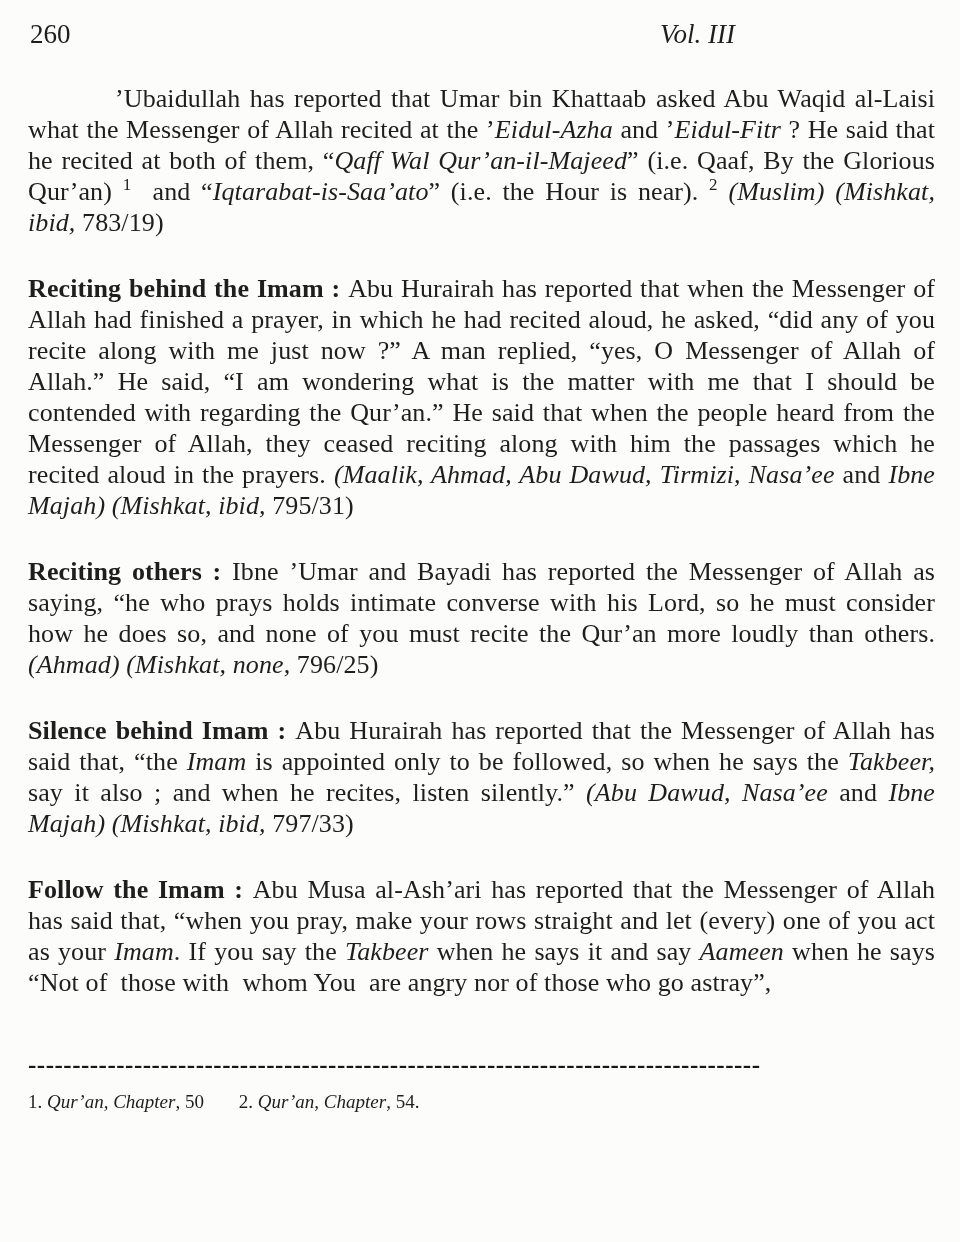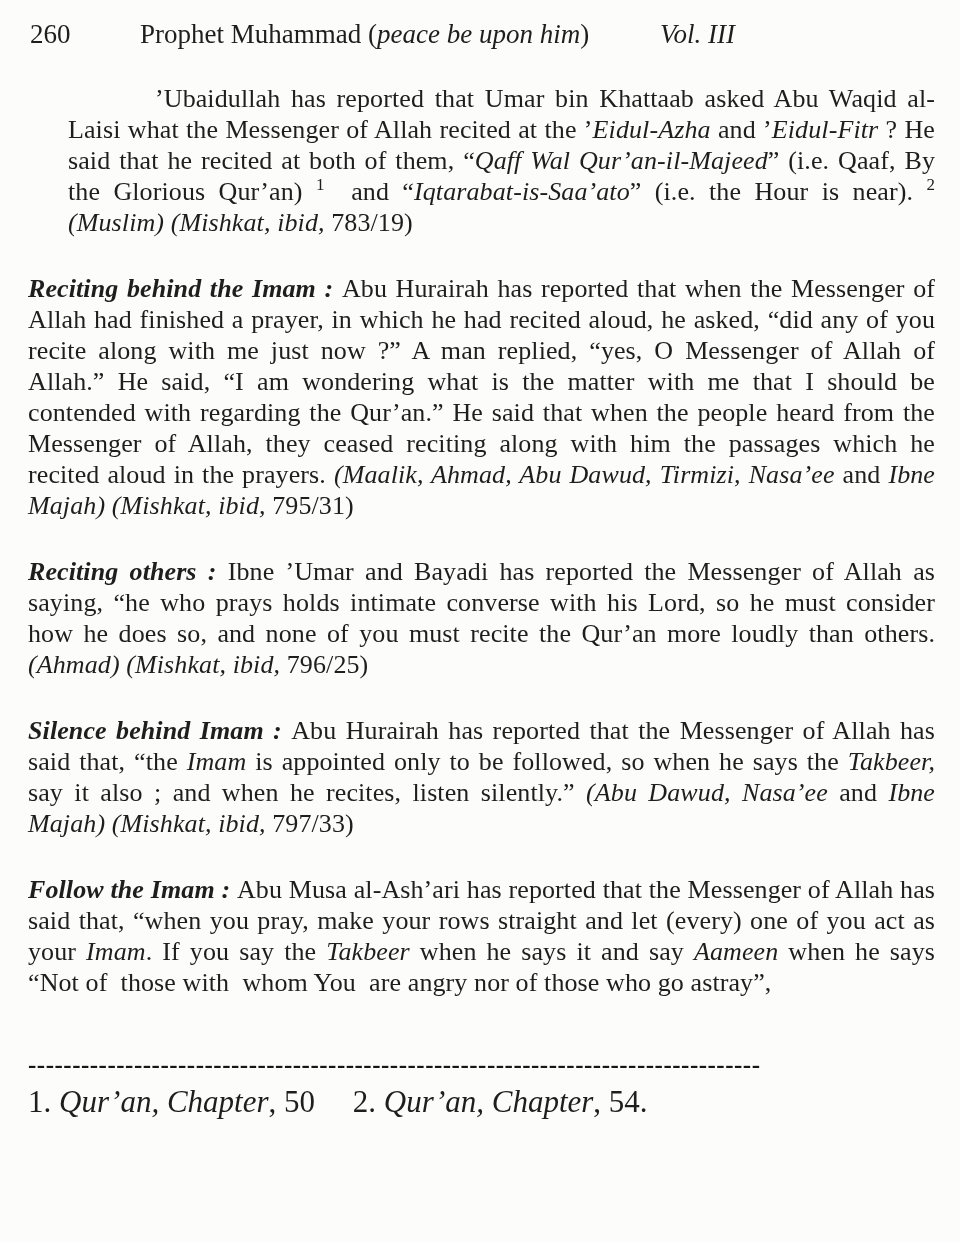--- a/index.html
+++ b/index.html
@@ -36,23 +36,23 @@
     left: 28px;
     width: 907px;
   }
   .para {
     margin: 0 0 35px 0;
     font-size: 26px;
     line-height: 31px;
     text-align: justify;
     letter-spacing: 0.1px;
   }
-  .para.indent { text-indent: 87px; margin-left: 40px; }
+  .para.indent { text-indent: 87px; }
 
-  .b { font-weight: bold; font-style: italic; }
+  .b { font-weight: bold; }
   .i { font-style: italic; }
   sup {
     font-size: 17px;
     line-height: 0;
     vertical-align: super;
   }
 
   .footnotes {
     position: absolute;
     left: 28px;
@@ -65,41 +65,40 @@
     overflow: hidden;
     white-space: nowrap;
     font-size: 25px;
     line-height: 18px;
     font-weight: bold;
     letter-spacing: 0.5px;
     color: #161616;
   }
   .fnline {
     margin-top: 12px;
-    font-size: 31px;
+    font-size: 19px;
     line-height: 28px;
   }
   .fn { display: inline-block; }
   .fn + .fn { margin-left: 30px; }
 </style>
 </head>
 <body>
 
 <div class="page">
 
   <header class="header">
     <span class="pagenum">260</span>
-    <span class="title"><span>Prophet Muhammad (</span><span class="i">peace be upon him</span><span>)</span></span>
     <span class="volume">Vol. III</span>
   </header>
 
   <main class="body">
     <p class="para indent"><span>’Ubaidullah has reported that Umar bin Khattaab asked Abu Waqid al-Laisi what the Messenger of Allah recited at the ’</span><span class="i">Eidul-Azha</span><span> and ’</span><span class="i">Eidul-Fitr</span><span> ? He said that he recited at both of them, “</span><span class="i">Qaff Wal Qur’an-il-Majeed</span><span>” (i.e. Qaaf, By the Glorious Qur’an) </span><sup>1</sup><span>&nbsp; and “</span><span class="i">Iqtarabat-is-Saa’ato</span><span>” (i.e. the Hour is near). </span><sup>2</sup><span> </span><span class="i">(Muslim) (Mishkat, ibid,</span><span> 783/19)</span></p>
     <p class="para"><span class="b">Reciting behind the Imam : </span><span>Abu Hurairah has reported that when the Messenger of Allah had finished a prayer, in which he had recited aloud, he asked, “did any of you recite along with me just now ?” A man replied, “yes, O Messenger of Allah of Allah.” He said, “I am wondering what is the matter with me that I should be contended with regarding the Qur’an.” He said that when the people heard from the Messenger of Allah, they ceased reciting along with him the passages which he recited aloud in the prayers. </span><span class="i">(Maalik, Ahmad, Abu Dawud, Tirmizi, Nasa’ee</span><span> and </span><span class="i">Ibne Majah) (Mishkat, ibid,</span><span> 795/31)</span></p>
-    <p class="para"><span class="b">Reciting others : </span><span>Ibne ’Umar and Bayadi has reported the Messenger of Allah as saying, “he who prays holds intimate converse with his Lord, so he must consider how he does so, and none of you must recite the Qur’an more loudly than others. </span><span class="i">(Ahmad) (Mishkat, ibid,</span><span> 796/25)</span></p>
+    <p class="para"><span class="b">Reciting others : </span><span>Ibne ’Umar and Bayadi has reported the Messenger of Allah as saying, “he who prays holds intimate converse with his Lord, so he must consider how he does so, and none of you must recite the Qur’an more loudly than others. </span><span class="i">(Ahmad) (Mishkat, none,</span><span> 796/25)</span></p>
     <p class="para"><span class="b">Silence behind Imam : </span><span>Abu Hurairah has reported that the Messenger of Allah has said that, “the </span><span class="i">Imam</span><span> is appointed only to be followed, so when he says the </span><span class="i">Takbeer,</span><span> say it also ; and when he recites, listen silently.” </span><span class="i">(Abu Dawud, Nasa’ee</span><span> and </span><span class="i">Ibne Majah) (Mishkat, ibid,</span><span> 797/33)</span></p>
     <p class="para"><span class="b">Follow the Imam : </span><span>Abu Musa al-Ash’ari has reported that the Messenger of Allah has said that, “when you pray, make your rows straight and let (every) one of you act as your </span><span class="i">Imam</span><span>. If you say the </span><span class="i">Takbeer</span><span> when he says it and say </span><span class="i">Aameen</span><span> when he says “Not of&nbsp; those with&nbsp; whom You&nbsp; are angry nor of those who go astray”,</span></p>
   </main>
 
   <footer class="footnotes">
     <div class="rule">----------------------------------------------------------------------------------------------------</div>
     <div class="fnline">
       <span class="fn"><span>1. </span><span class="i">Qur’an, Chapter</span><span>, 50</span></span>
       <span class="fn"><span>2. </span><span class="i">Qur’an, Chapter</span><span>, 54.</span></span>
     </div>

